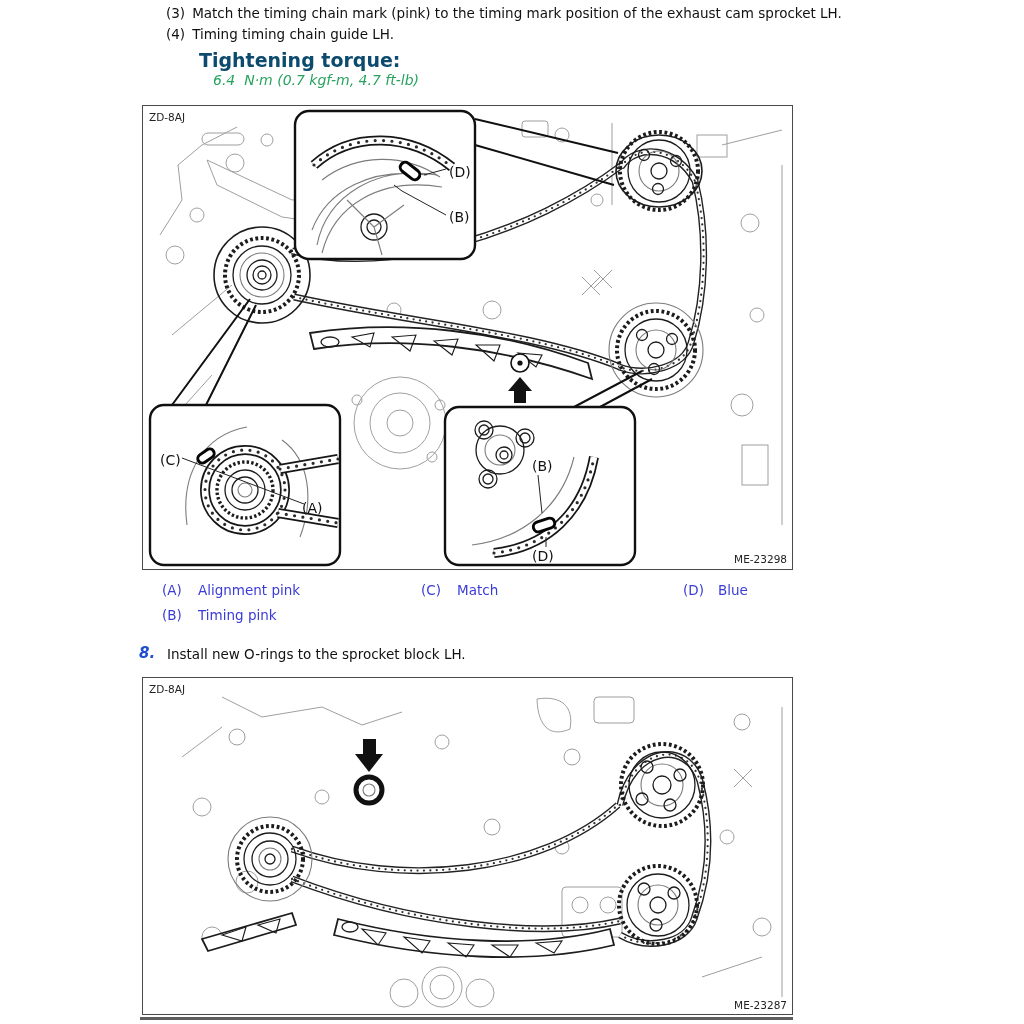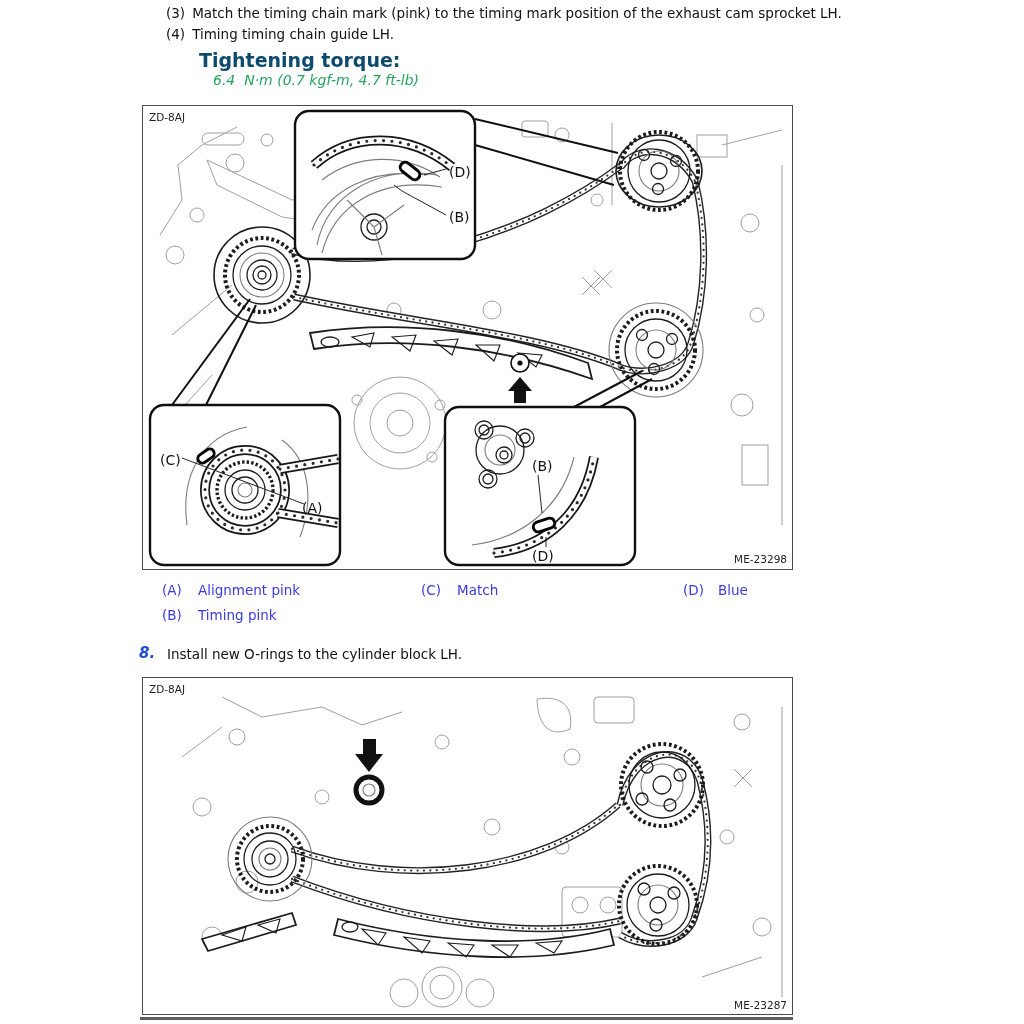--- a/index.html
+++ b/index.html
@@ -242,21 +242,21 @@
 <div class="abs legend-item" style="left:421px;top:582px;">
   <span class="legend-key">(C)</span>
   <span>Match</span>
 </div>
 <div class="abs legend-item" style="left:683px;top:582px;">
   <span class="legend-key" style="width:35px;flex-basis:35px;">(D)</span>
   <span>Blue</span>
 </div>
 
 <div class="abs step8-num" style="left:139px;top:644px;">8.</div>
-<div class="abs step8-text" style="left:167px;top:646px;">Install new O-rings to the cylinder block LH.</div>
+<div class="abs step8-text" style="left:167px;top:646px;">Install new O-rings to the sprocket block LH.</div>
 
 <div class="abs" style="left:142px;top:677px;">
 <svg width="651" height="338" viewBox="0 0 651 338">
   <rect class="frame" x="0.5" y="0.5" width="650" height="337"></rect>
 
   <g>
     <path class="bg" d="M80,20 L120,40 L180,30 L220,48 L260,35"></path>
     <path class="bg" d="M395,22 C420,18 432,30 428,52 C410,60 396,52 395,22 Z"></path>
     <rect class="bg" x="452" y="20" width="40" height="26" rx="4"></rect>
     <circle class="bg" cx="95" cy="60" r="8"></circle>

